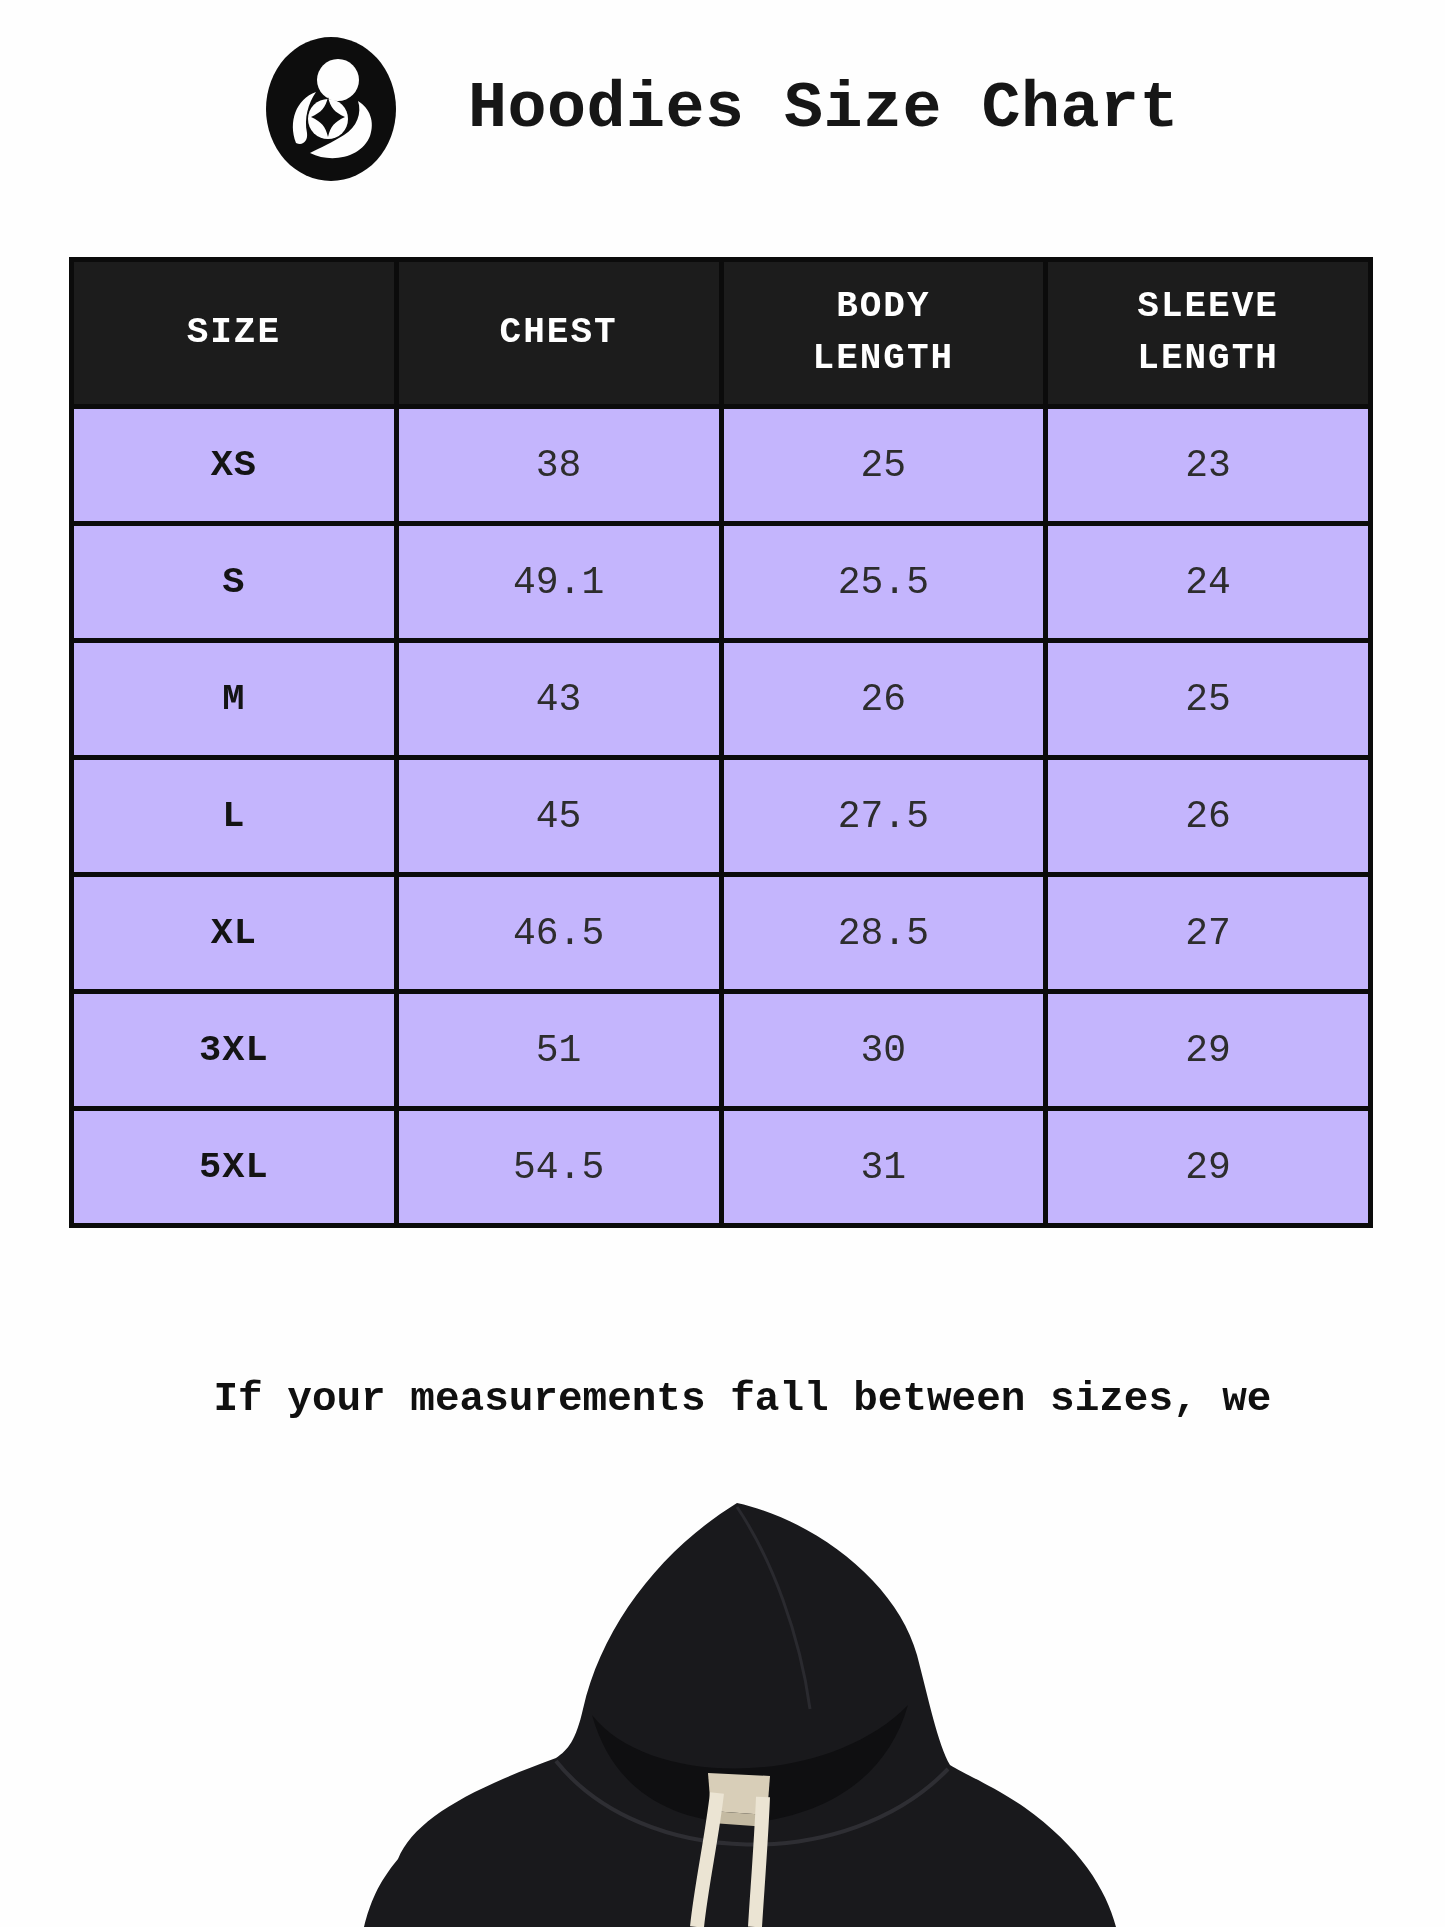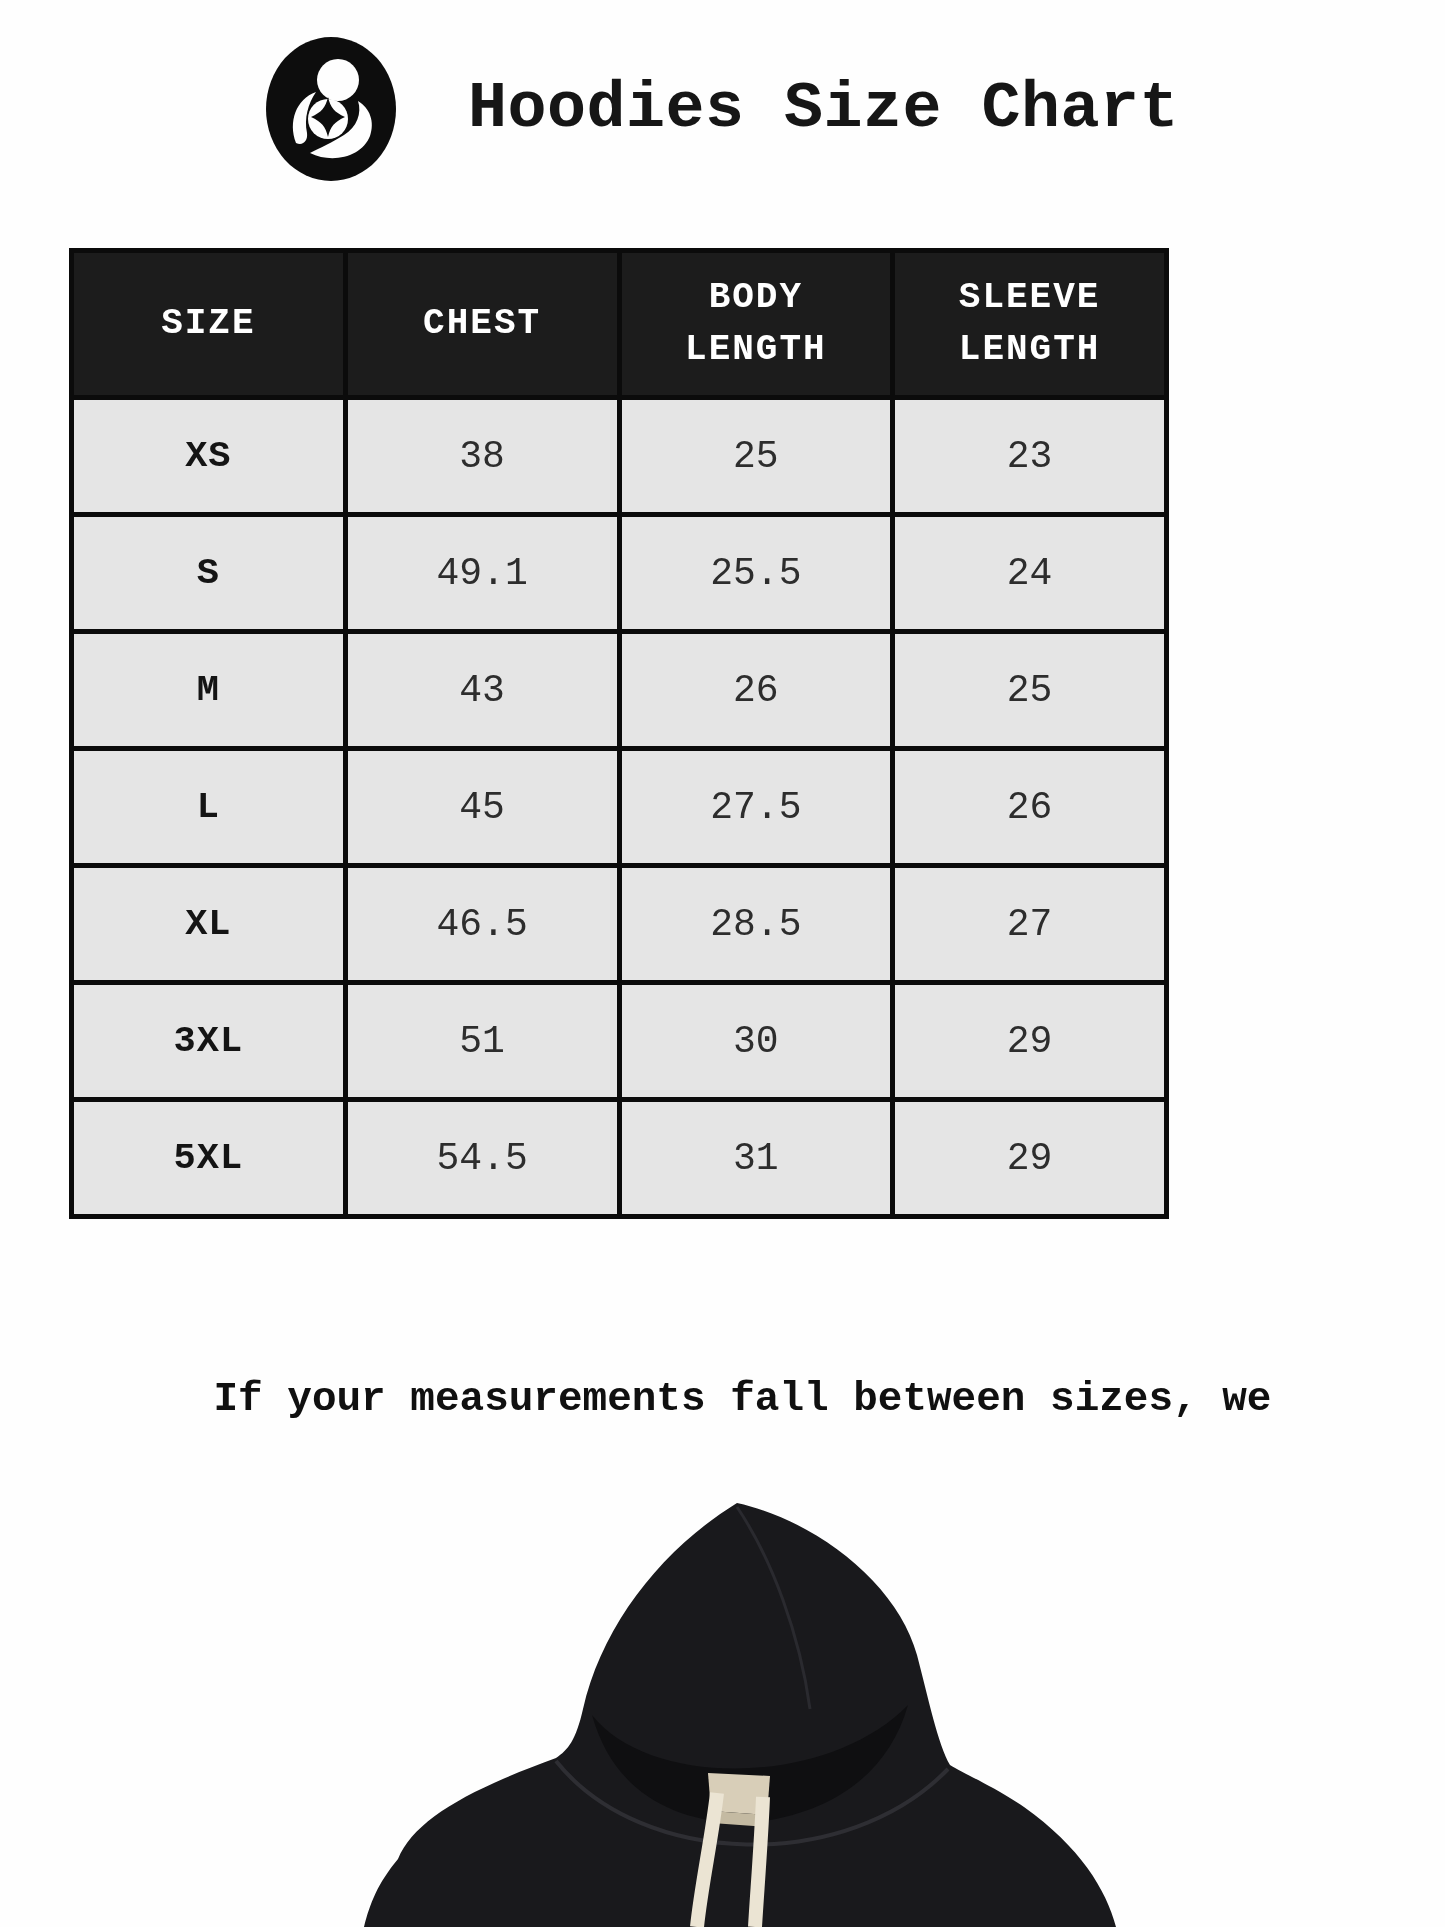--- a/index.html
+++ b/index.html
@@ -16,35 +16,35 @@
     position:absolute;top:0;left:0;right:0;height:218px;
     display:flex;align-items:center;justify-content:center;gap:72px;
   }
   .logo{width:130px;height:144px;flex:0 0 auto;}
   .title{
     margin:0;font-size:65px;font-weight:700;color:#161616;
     letter-spacing:0.5px;line-height:1;
   }
   
   .size-table{
-    position:absolute;top:248px;left:69px;width:1100px;
+    position:absolute;top:257px;left:69px;width:1304px;
     border-collapse:collapse;table-layout:fixed;
   }
   .size-table th,.size-table td{
     border:5px solid #0b0b0b;
     text-align:center;vertical-align:middle;
     padding:0;
   }
   .size-table th{
     background:#1c1c1c;color:#ffffff;
     height:142px;font-size:36px;font-weight:700;letter-spacing:2px;
   }
   .size-table th span{display:inline-block;max-width:215px;line-height:1.45;}
   .size-table td{
-    background:#e5e5e5;height:112px;
+    background:#c4b5fd;height:112px;
     font-size:38px;font-weight:400;color:#2d2d2d;
   }
   .size-table td.size-cell{font-size:37px;font-weight:700;color:#141414;letter-spacing:1px;}
   
   .note{
     position:absolute;top:1372px;left:0;right:0;
     text-align:center;color:#101010;font-weight:700;
     font-size:41px;line-height:55px;
   }
   .note-line{display:block;padding-left:40px;}

